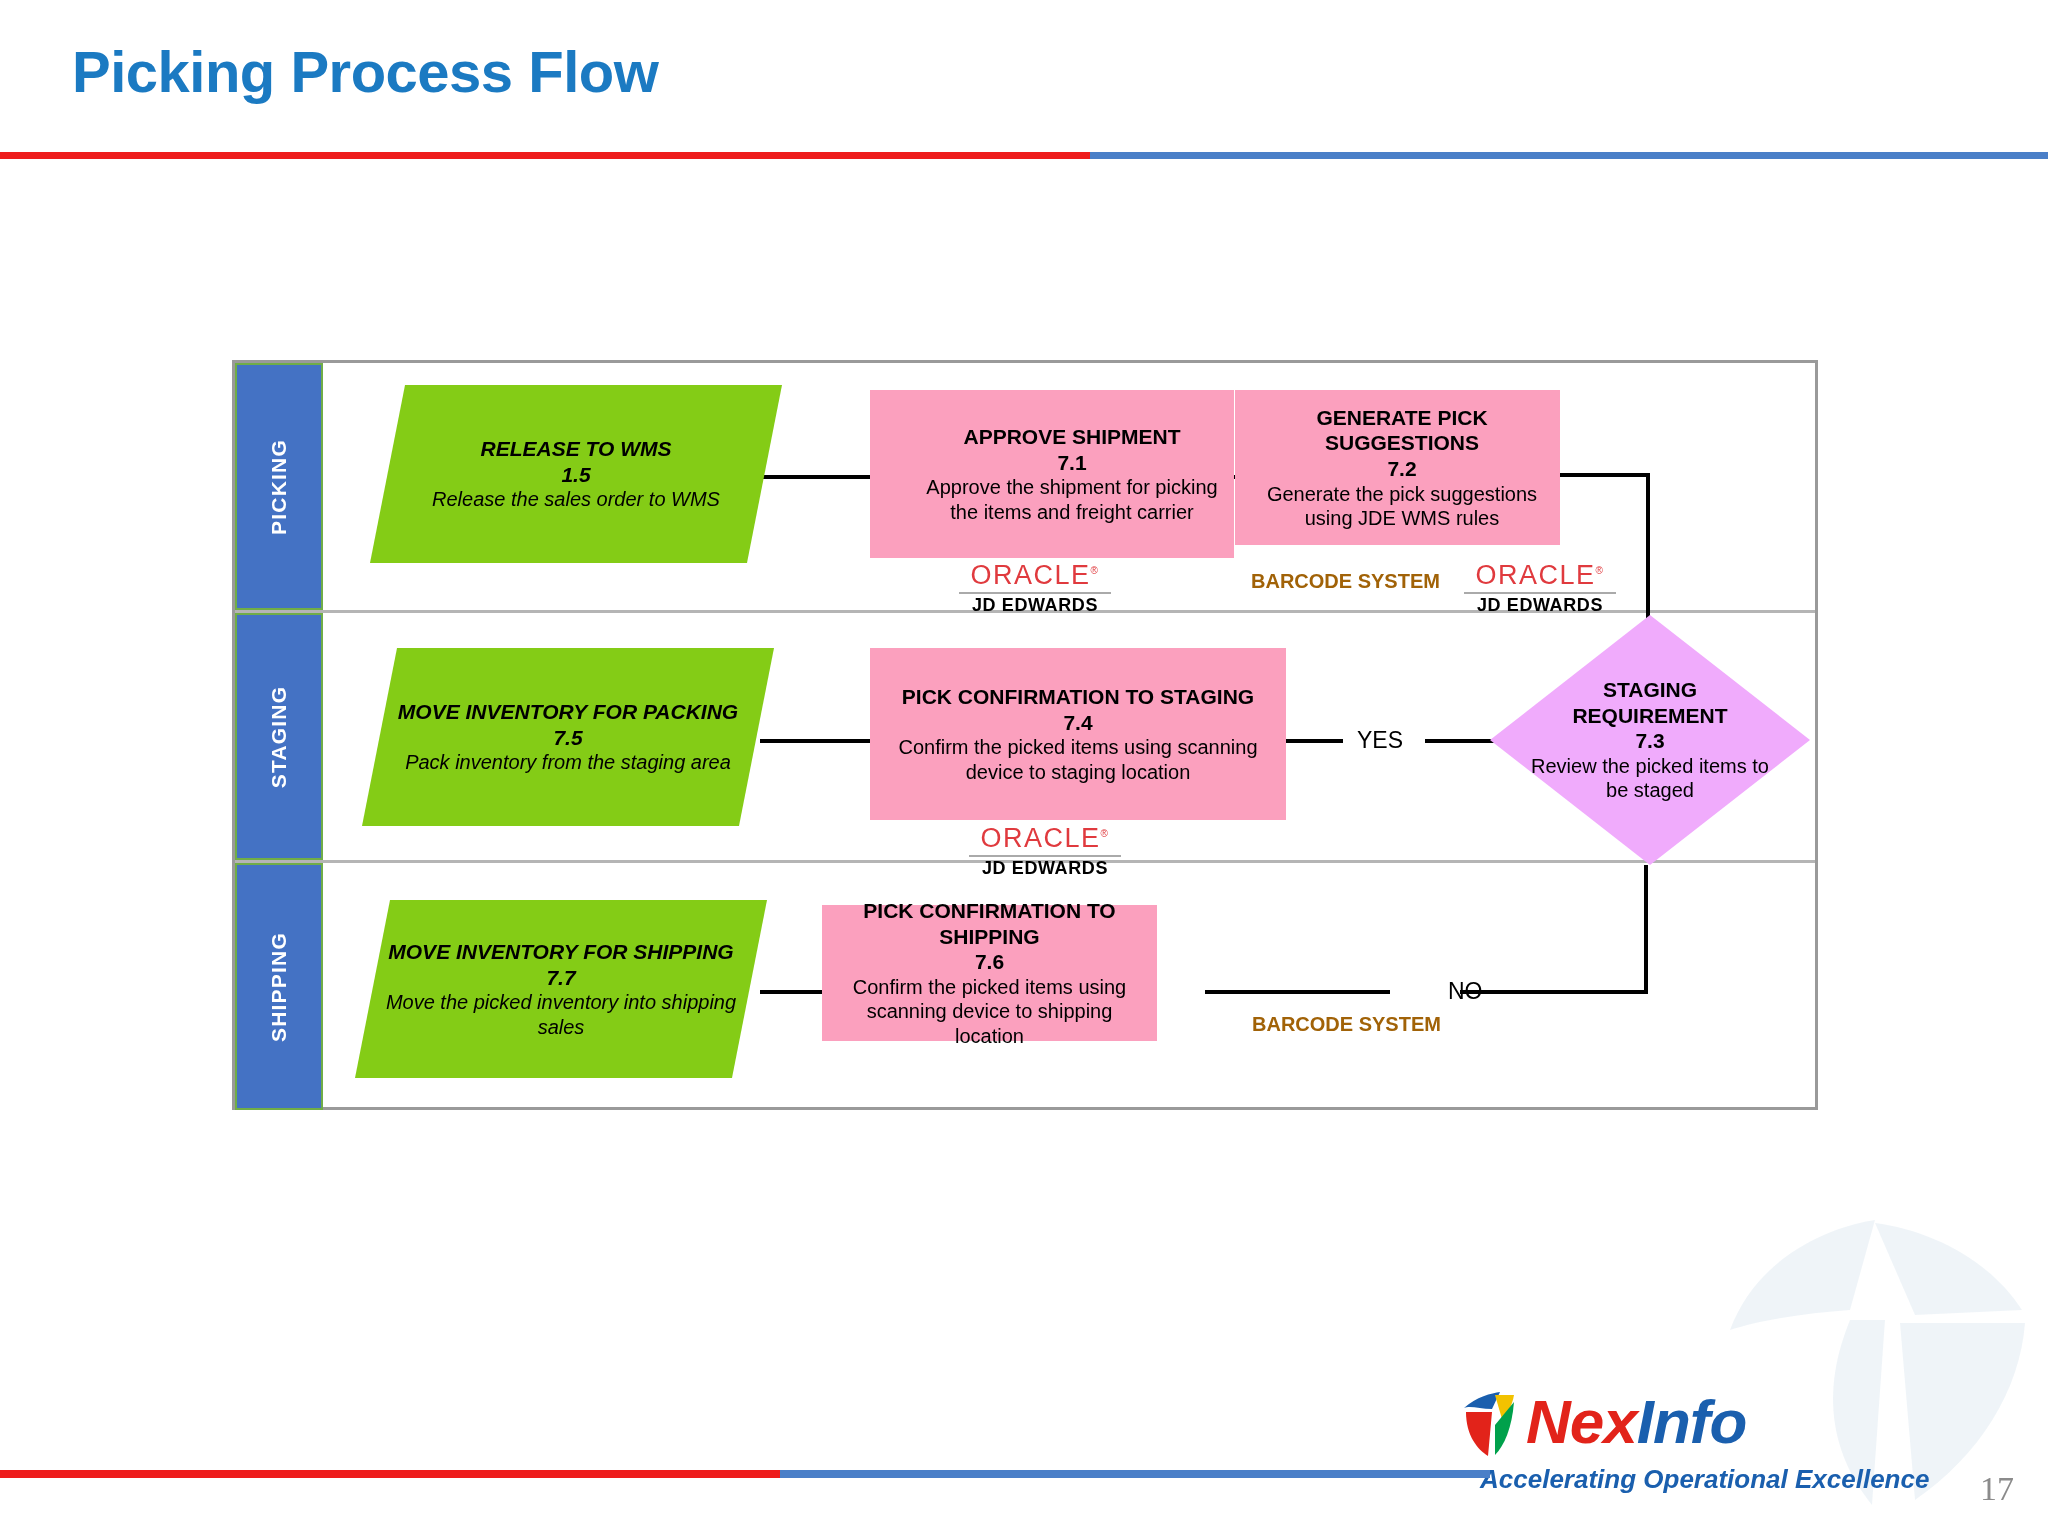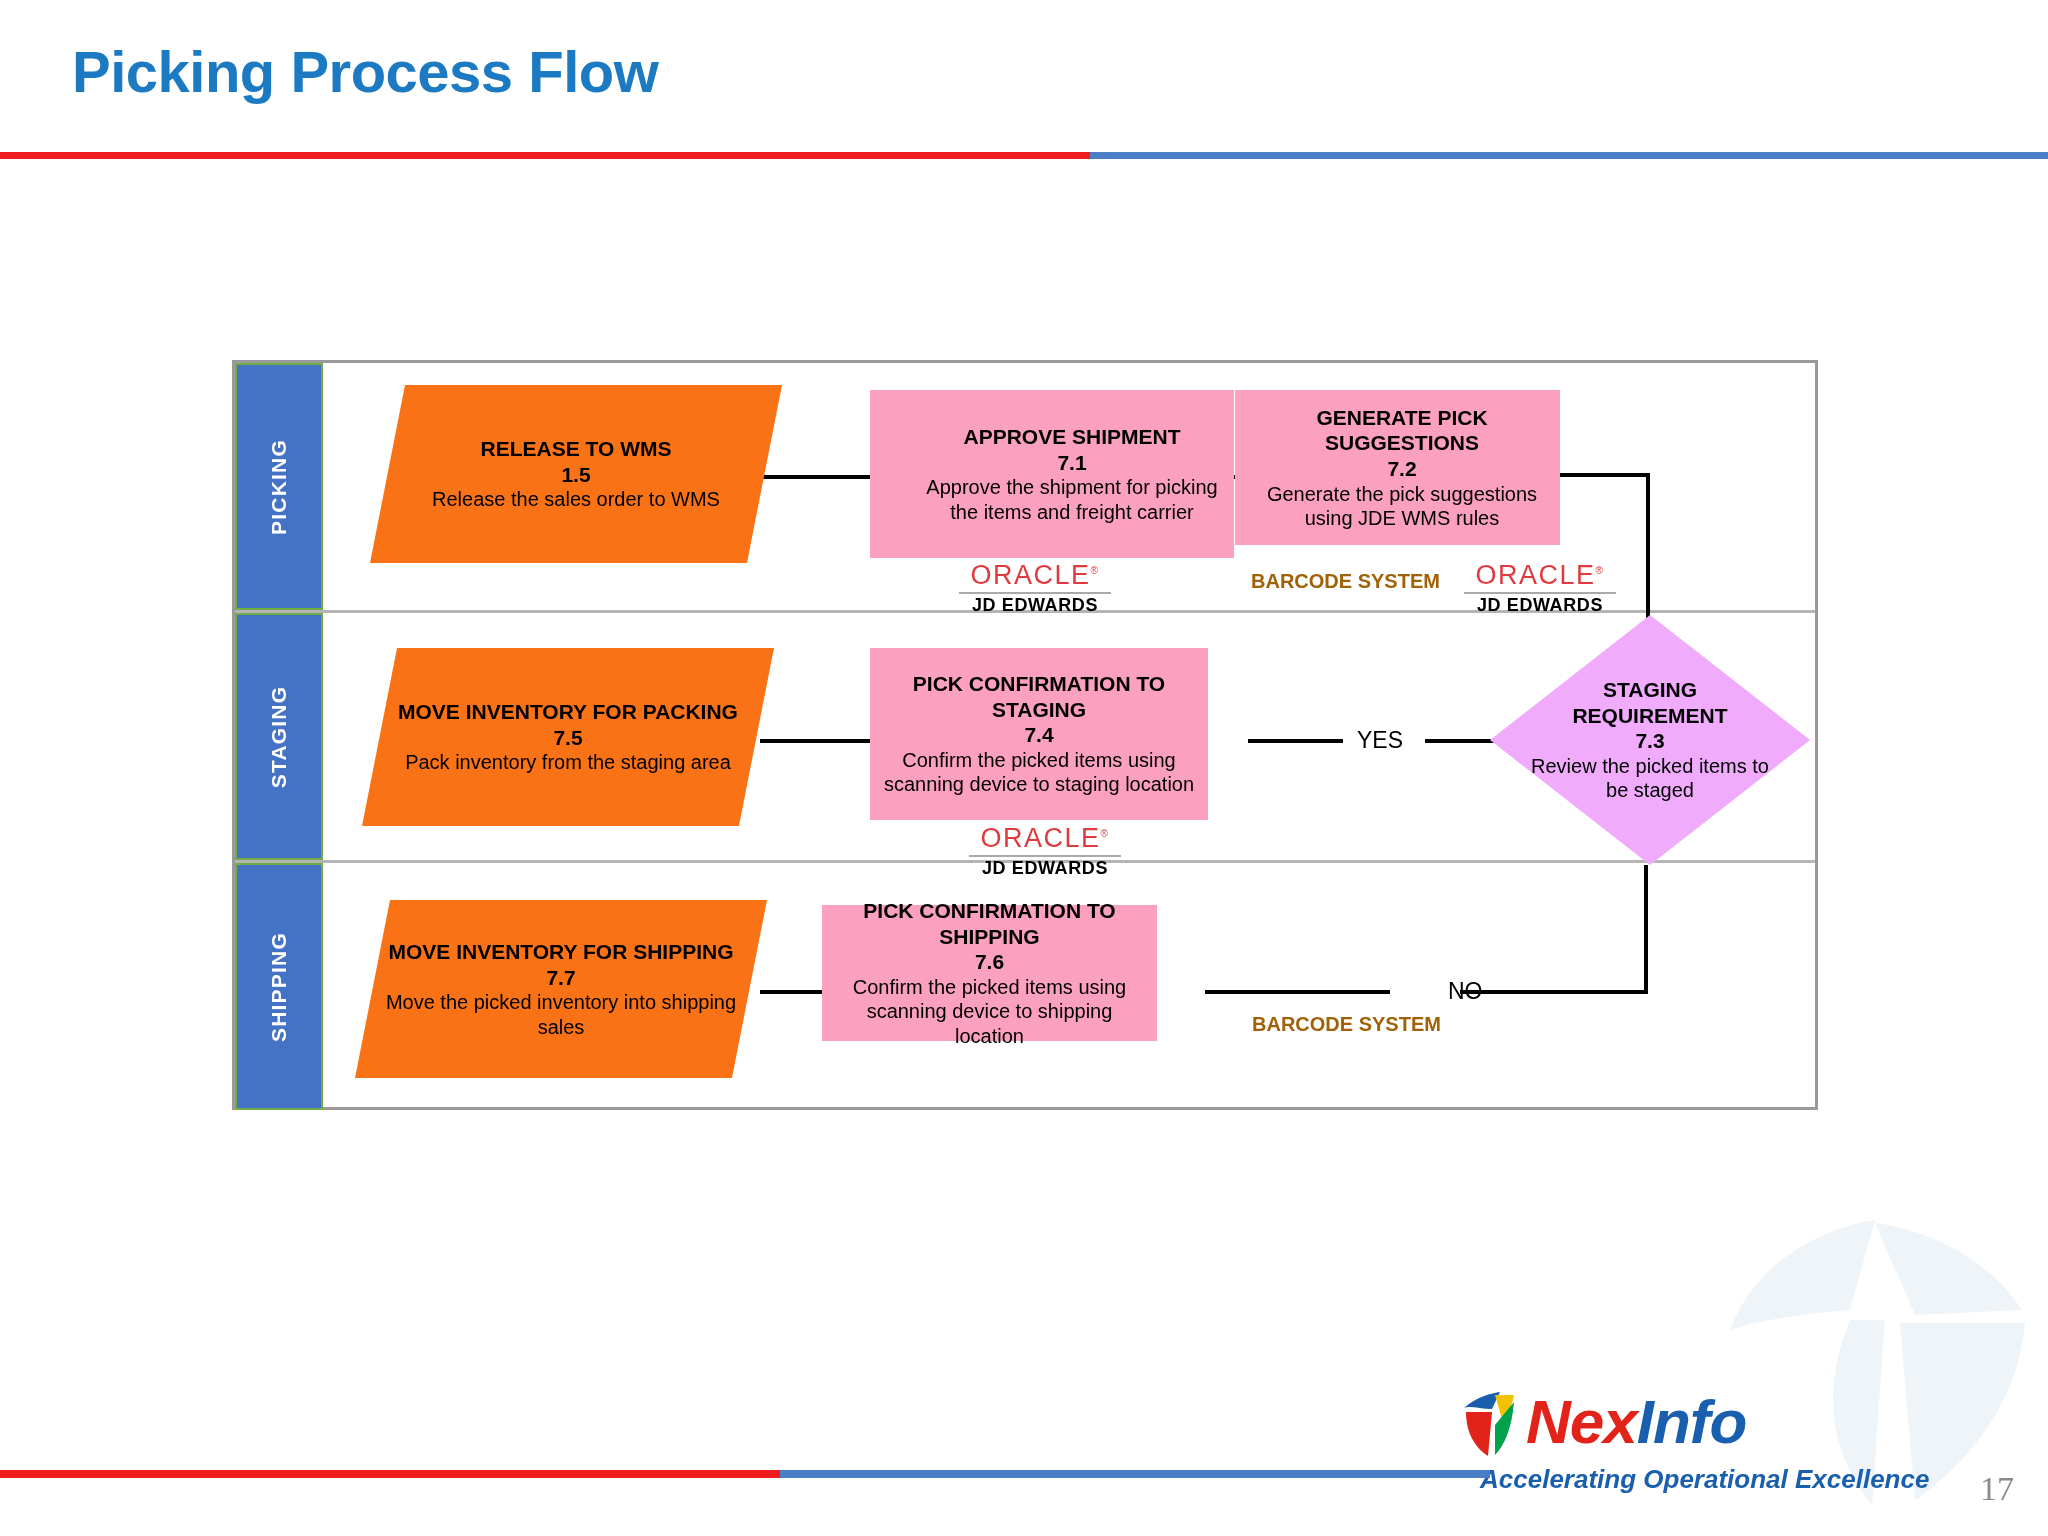--- a/index.html
+++ b/index.html
@@ -79,23 +79,23 @@
     transform:translate(-50%,-50%) rotate(-90deg);
     transform-origin:center center;
     color:#ffffff;font-weight:bold;font-size:21px;
     letter-spacing:1.2px;white-space:nowrap;
   }
 
   
   .node{position:absolute;box-sizing:border-box;}
 
   .shape-parallelogram{
-    background:#f97316;
+    background:#84cc16;
     clip-path:polygon(8.5% 0%, 100% 0%, 91.5% 100%, 0% 100%);
-    display:flex;align-items:center;justify-content:flex-start;
+    display:flex;align-items:center;justify-content:flex-start;font-style:italic;
   }
   .shape-rect{
     background:#fba0be;
     display:flex;align-items:center;justify-content:center;
   }
   .shape-diamond{
     background:#f0abfc;
     clip-path:polygon(50% 0%, 100% 50%, 50% 100%, 0% 50%);
     display:flex;align-items:center;justify-content:flex-end;
   }
@@ -216,21 +216,21 @@
 </div>
 
 <div class="node shape-parallelogram" style="left:362px;top:648px;width:412px;height:178px;">
   <div class="node-text">
     <span class="node-title">MOVE INVENTORY FOR PACKING</span>
     <span class="node-code">7.5</span>
     <span class="node-desc">Pack inventory from the staging area</span>
   </div>
 </div>
 
-<div class="node shape-rect" style="left:870px;top:648px;width:338px;height:172px;">
+<div class="node shape-rect" style="left:870px;top:648px;width:416px;height:172px;">
   <div class="node-text">
     <span class="node-title">PICK CONFIRMATION TO STAGING</span>
     <span class="node-code">7.4</span>
     <span class="node-desc">Confirm the picked items using scanning device to staging location</span>
   </div>
 </div>
 
 <div class="oracle-logo" style="left:965px;top:825px;">
   <div class="oracle-word"><span>ORACLE</span><span class="oracle-tm">®</span></div>
   <div class="oracle-bar"></div>

